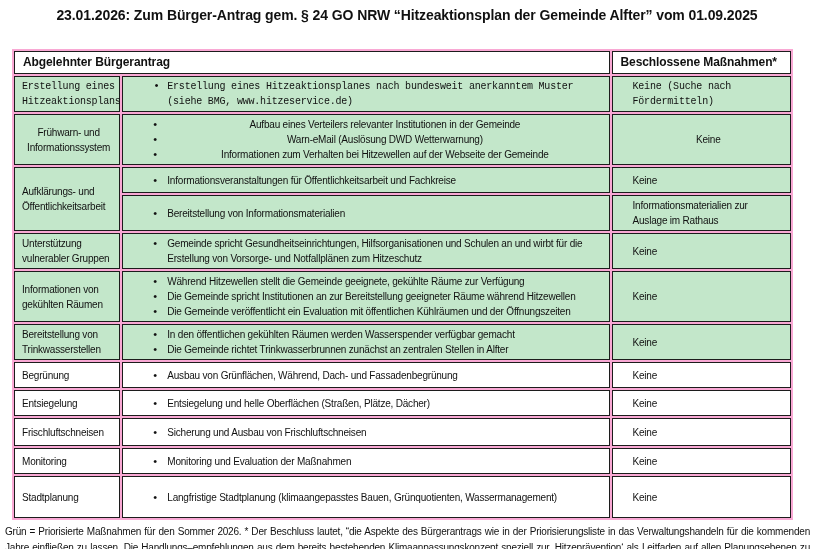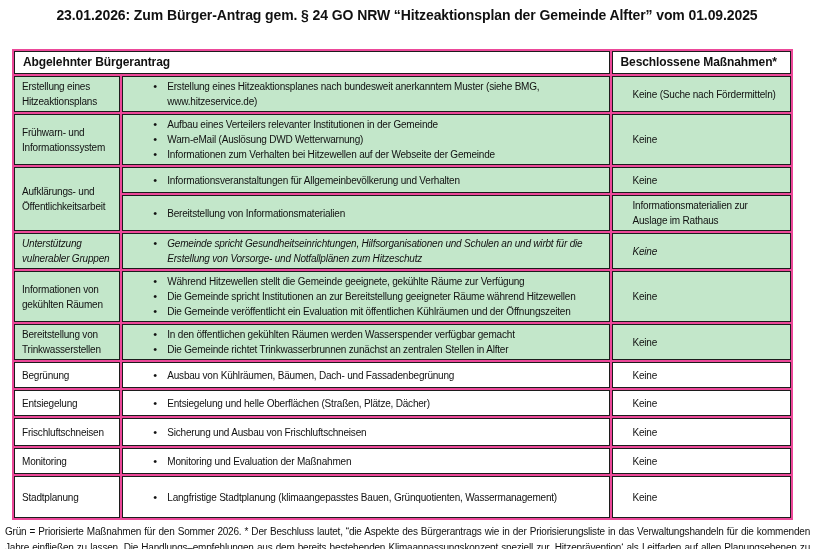--- a/index.html
+++ b/index.html
@@ -21,21 +21,21 @@
     font-weight: 600;
     letter-spacing: -0.1px;
   }
 
   table.measures {
     border-collapse: separate;
     border-spacing: 2px;
     table-layout: fixed;
     width: 781px;
     margin: 26px 0 0 12px;
-    background: #ec4899;
+    background: #f9a8d4;
   }
   col.c-cat      { width: 106px; }
   col.c-items    { width: 486px; }
   col.c-decision { width: 179px; }
 
   th, td {
     border: 1px solid var(--border, #1c1c1c);
     vertical-align: middle;
     font-size: 10px;
     line-height: 15px;
@@ -84,62 +84,62 @@
       <col class="c-items">
       <col class="c-decision">
     </colgroup>
 
     <tbody>
         <tr style="height:23px;">
       <th colspan="2">Abgelehnter Bürgerantrag</th>
       <th>Beschlossene Maßnahmen*</th>
     </tr>
 
-    <tr class="hl" style="height:33px;">
+    <tr class="hl" style="height:33px;font-family:Liberation Mono, monospace;">
       <td class="cat">Erstellung eines Hitzeaktionsplans</td>
       <td class="items-td">
         <ul class="bullets">
           <li>Erstellung eines Hitzeaktionsplanes nach bundesweit anerkanntem Muster (siehe BMG, www.hitzeservice.de)</li>
         </ul>
       </td>
       <td class="decision">Keine (Suche nach Fördermitteln)</td>
     </tr>
 
-    <tr class="hl" style="height:46px;">
+    <tr class="hl" style="height:46px;text-align:center;">
       <td class="cat">Frühwarn- und Informationssystem</td>
       <td class="items-td">
         <ul class="bullets">
           <li>Aufbau eines Verteilers relevanter Institutionen in der Gemeinde</li>
           <li>Warn-eMail (Auslösung DWD Wetterwarnung)</li>
           <li>Informationen zum Verhalten bei Hitzewellen auf der Webseite der Gemeinde</li>
         </ul>
       </td>
       <td class="decision">Keine</td>
     </tr>
 
     <tr class="hl" style="height:26px;">
       <td class="cat" rowspan="2">Aufklärungs- und Öffentlichkeitsarbeit</td>
       <td class="items-td">
         <ul class="bullets">
-          <li>Informationsveranstaltungen für Allgemeinbevölkerung und Verhalten</li>
+          <li>Informationsveranstaltungen für Öffentlichkeitsarbeit und Fachkreise</li>
         </ul>
       </td>
       <td class="decision">Keine</td>
     </tr>
 
     <tr class="hl" style="height:32px;">
       <td class="items-td">
         <ul class="bullets">
           <li>Bereitstellung von Informationsmaterialien</li>
         </ul>
       </td>
       <td class="decision">Informationsmaterialien zur Auslage im Rathaus</td>
     </tr>
 
-    <tr class="hl" style="height:32px;font-style:italic;">
+    <tr class="hl" style="height:32px;">
       <td class="cat">Unterstützung vulnerabler Gruppen</td>
       <td class="items-td">
         <ul class="bullets">
           <li>Gemeinde spricht Gesundheitseinrichtungen, Hilfsorganisationen und Schulen an und wirbt für die Erstellung von Vorsorge- und Notfallplänen zum Hitzeschutz</li>
         </ul>
       </td>
       <td class="decision">Keine</td>
     </tr>
 
     <tr class="hl" style="height:50px;">
@@ -162,21 +162,21 @@
           <li>Die Gemeinde richtet Trinkwasserbrunnen zunächst an zentralen Stellen in Alfter</li>
         </ul>
       </td>
       <td class="decision">Keine</td>
     </tr>
 
     <tr style="height:26px;">
       <td class="cat">Begrünung</td>
       <td class="items-td">
         <ul class="bullets">
-          <li>Ausbau von Kühlräumen, Bäumen, Dach- und Fassadenbegrünung</li>
+          <li>Ausbau von Grünflächen, Während, Dach- und Fassadenbegrünung</li>
         </ul>
       </td>
       <td class="decision">Keine</td>
     </tr>
 
     <tr style="height:26px;">
       <td class="cat">Entsiegelung</td>
       <td class="items-td">
         <ul class="bullets">
           <li>Entsiegelung und helle Oberflächen (Straßen, Plätze, Dächer)</li>

